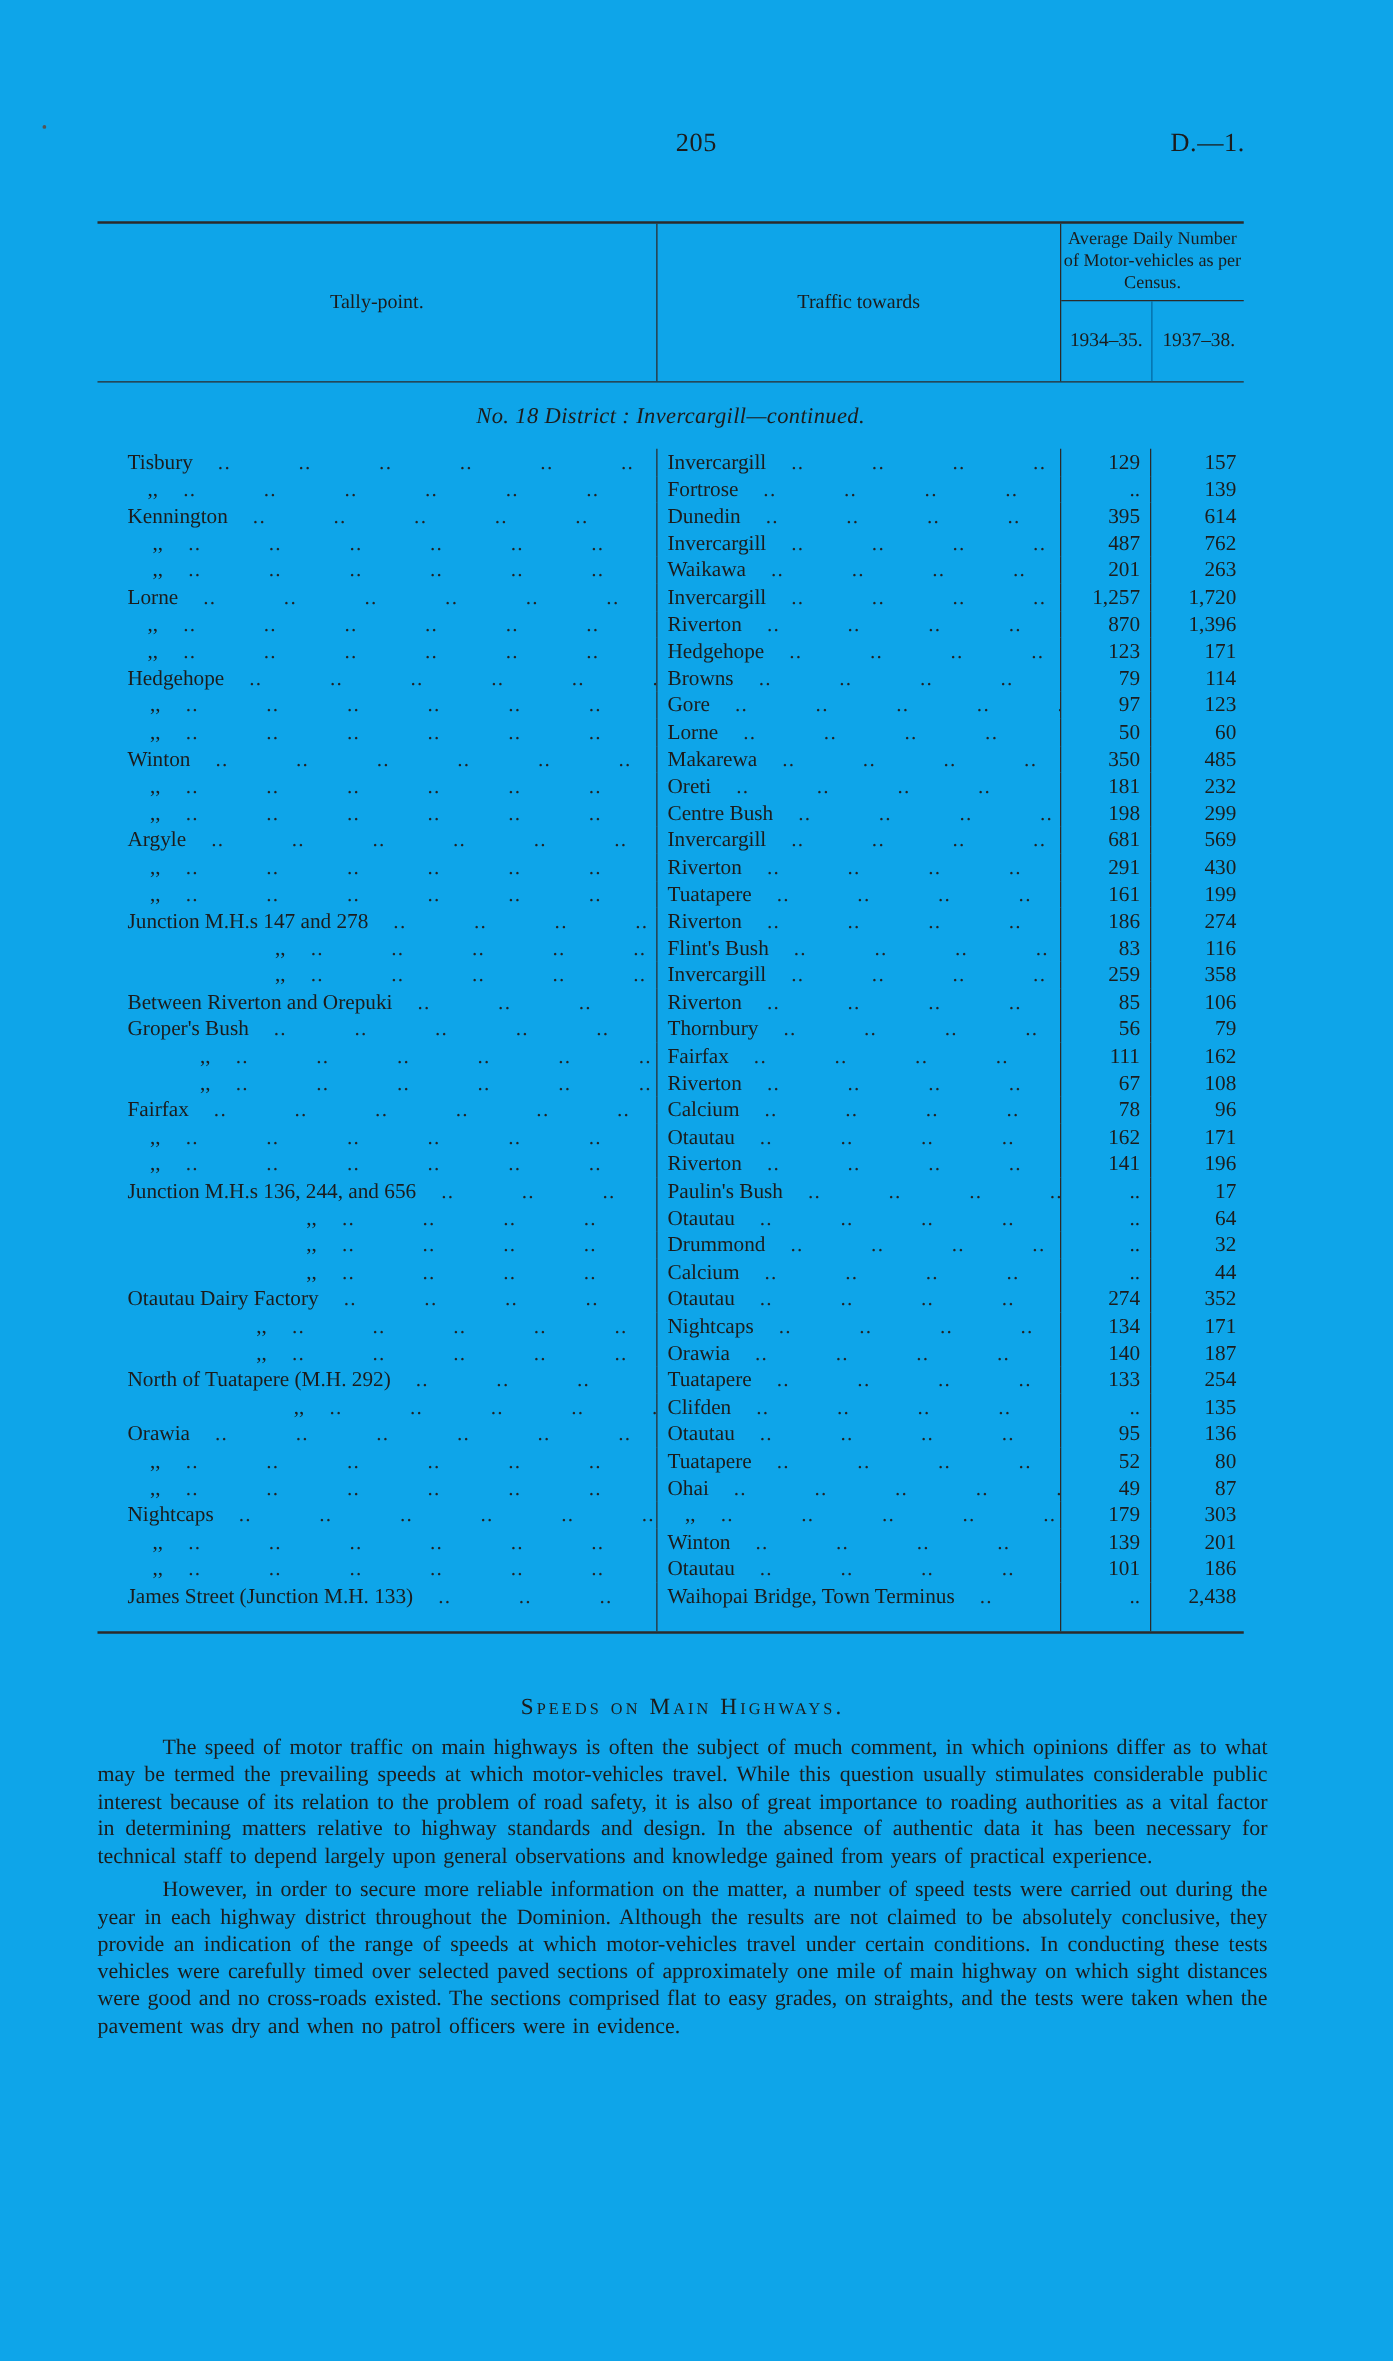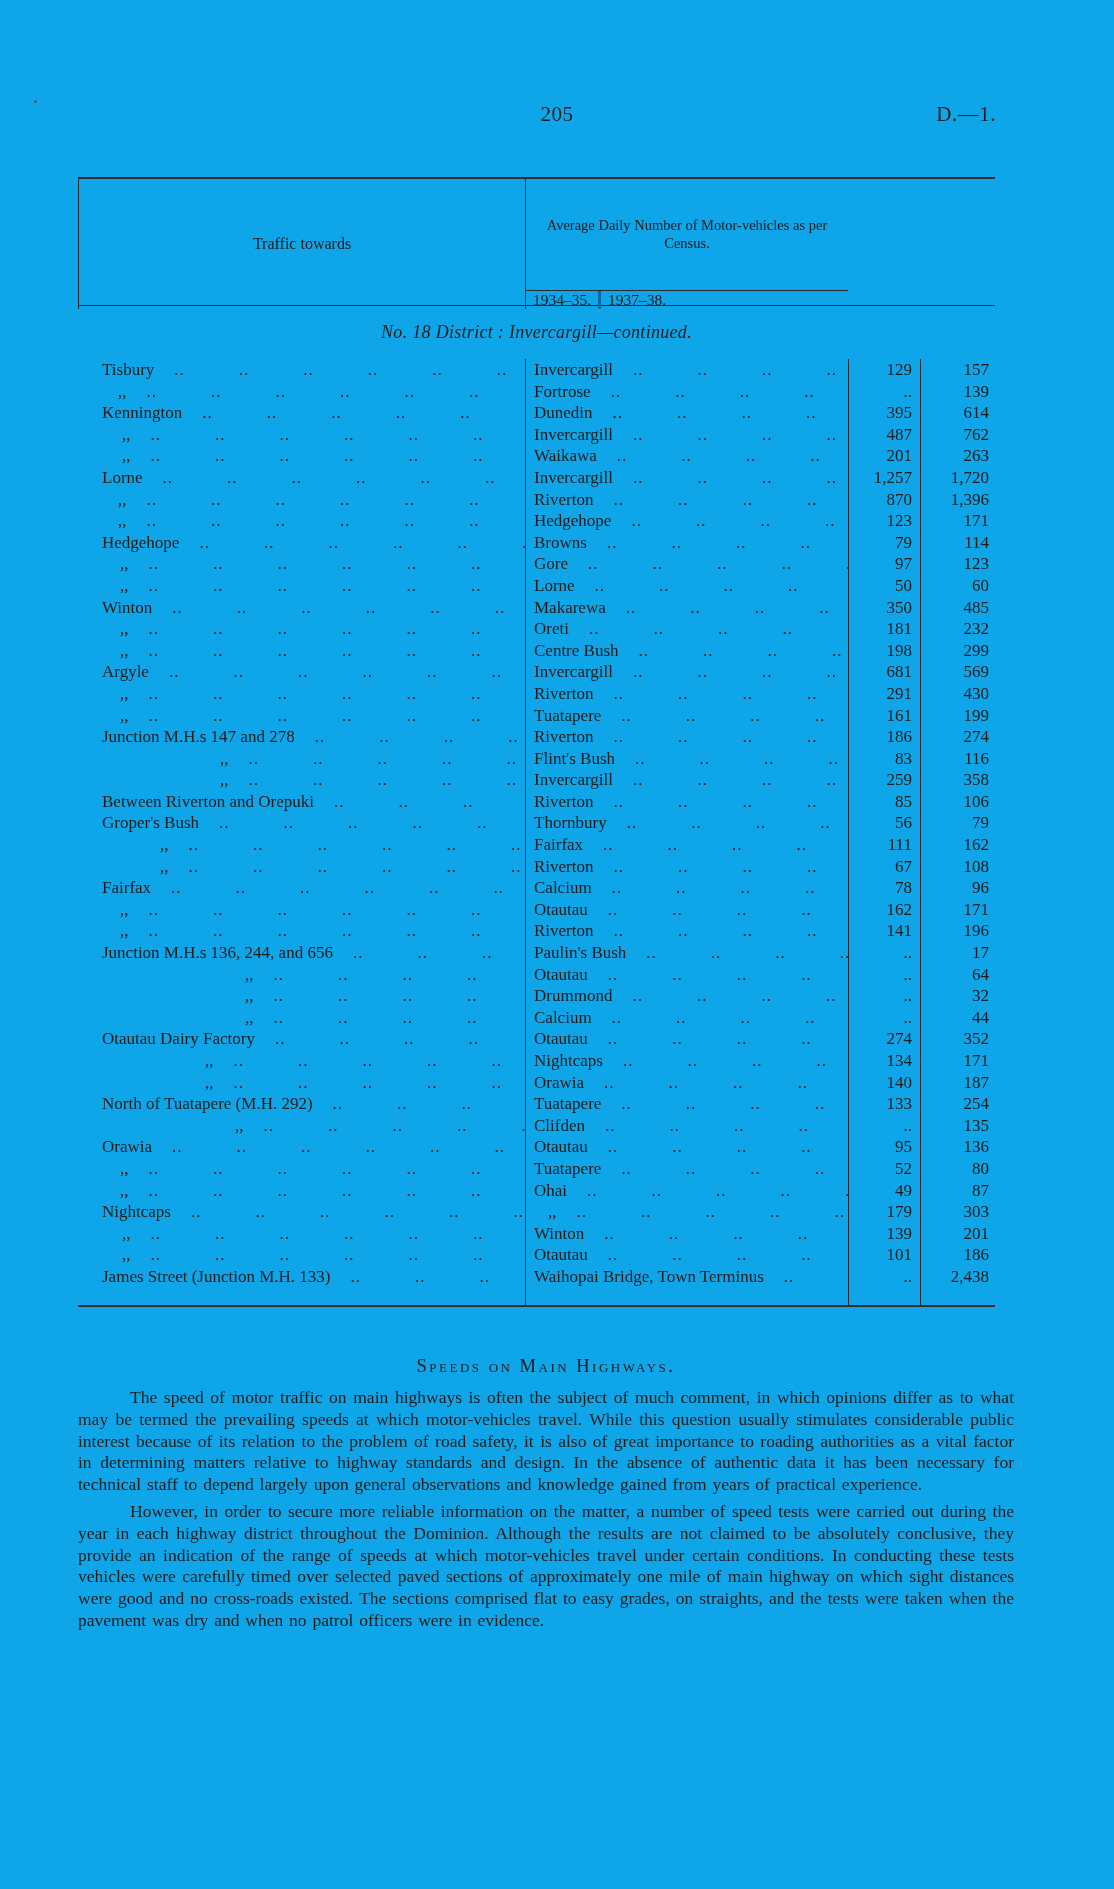--- a/index.html
+++ b/index.html
@@ -26,28 +26,28 @@
     height:126px;
     border-bottom:1.5px solid #2b2b2b;
   }
   .th-tally,.th-traffic{
     display:flex;align-items:center;justify-content:center;
     font-size:16px;
   }
   .th-traffic{border-left:1px solid #2b2b2b;}
   .th-census{border-left:1px solid #2b2b2b;display:flex;flex-direction:column;}
   .census-label{
-    height:112px;border-bottom:1px solid #2b2b2b;
+    height:62px;border-bottom:1px solid #2b2b2b;
     display:flex;align-items:center;justify-content:center;
     text-align:center;font-size:14.5px;line-height:1.2;
     padding:19px 1px;box-sizing:border-box;
   }
   .census-years{flex:1;display:grid;grid-template-columns:72px 75px;}
   .yr{display:flex;align-items:center;justify-content:center;font-size:15.5px;}
-  .yr.y2{border-left:3px solid #0369a1;}
+  .yr.y2{border-left:1px solid #0369a1;}
 
   .district-title{
     height:53px;display:flex;align-items:center;justify-content:center;
     font-style:italic;font-size:18px;letter-spacing:.3px;
   }
   .tbody{}
   .trow{display:grid;grid-template-columns:447px 323px 72px 75px;height:21.6px;}
   .cell{overflow:hidden;white-space:nowrap;font-size:17px;line-height:21.6px;display:flex;}
   .cell.c1{padding-left:24px;}
   .cell.c2{border-left:1px solid #2b2b2b;padding-left:8px;}
@@ -79,20 +79,21 @@
 </head>
 <body>
 
 <div class="sheet">
   <div class="speck"></div>
   <div class="page-num">205</div>
   <div class="doc-ref">D.—1.</div>
 
   <div class="table-wrap">
     <div class="thead">
+      <div class="th-tally">Tally-point.</div>
       <div class="th-traffic">Traffic towards</div>
       <div class="th-census">
         <div class="census-label">Average Daily Number of Motor-vehicles as per Census.</div>
         <div class="census-years">
           <div class="yr y1">1934–35.</div>
           <div class="yr y2">1937–38.</div>
         </div>
       </div>
     </div>
 

